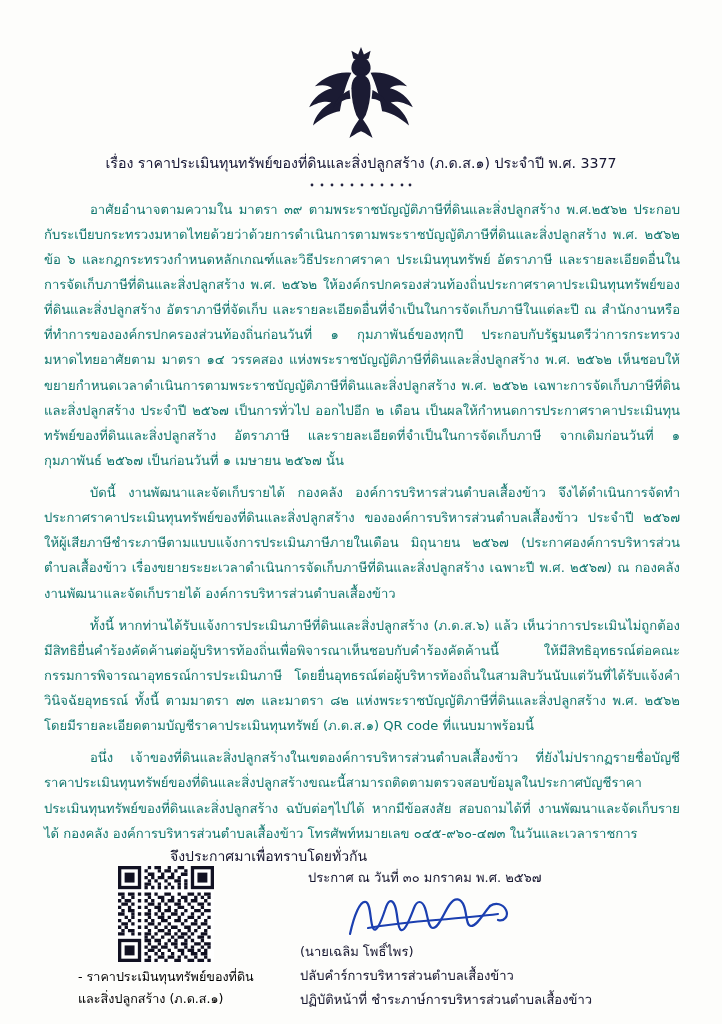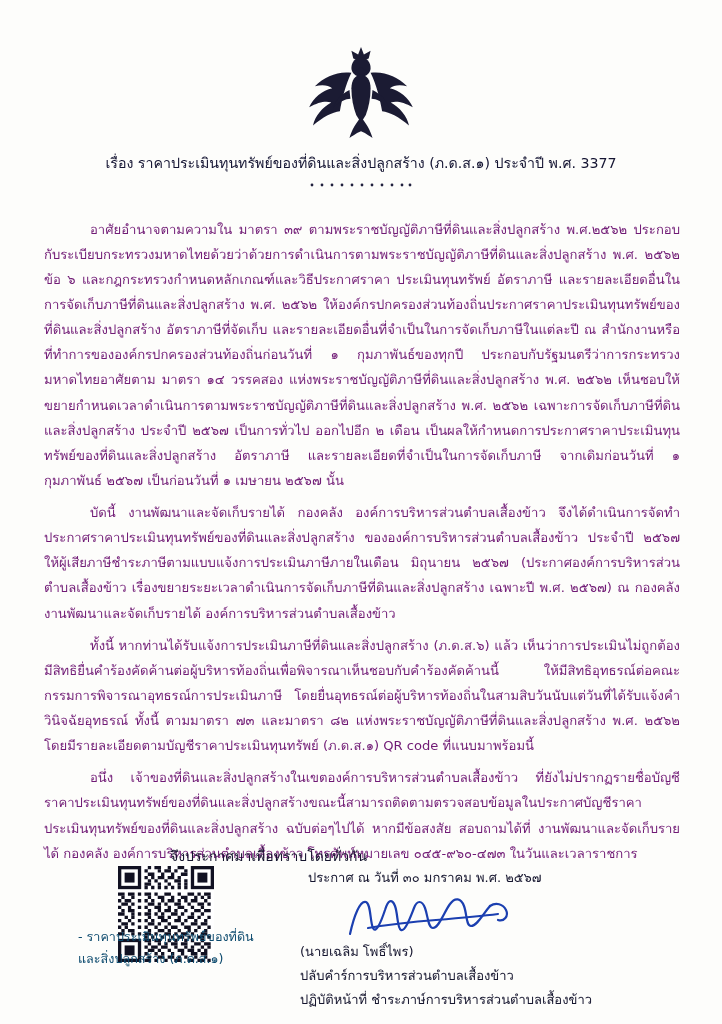--- a/index.html
+++ b/index.html
@@ -55,26 +55,26 @@
     margin-top: 3px;
   }
   .divider-dots {
     width: 110px;
     height: 8px;
     margin: 6px auto 0 auto;
     display: block;
   }
 
   .body-text {
-    margin: 28px 42px 0 44px;
+    margin: 8px 42px 0 44px;
     font-size: 13.1px;
     line-height: 1.92;
     text-align: justify;
     text-justify: inter-word;
-    color: #701a75;
+    color: #0f766e;
   }
   .para {
     margin: 0 0 7px 0;
     text-indent: 46px;
   }
   .para.tight {
     margin-bottom: 6px;
   }
 
   
@@ -119,25 +119,25 @@
   }
   .qr {
     width: 96px;
     height: 96px;
     display: block;
     image-rendering: pixelated;
   }
   .qr-caption {
     position: absolute;
     left: 78px;
-    top: 926px;
+    top: 966px;
     width: 210px;
     font-size: 12.6px;
     line-height: 1.75;
-    color: #0c4a6e;
+    color: #000000;
   }
   .qr-caption div { white-space: nowrap; }
 </style>
 </head>
 <body>
 
 <div class="page">
 
   <div class="emblem-wrap">
     <svg class="emblem" viewBox="0 0 120 100">

